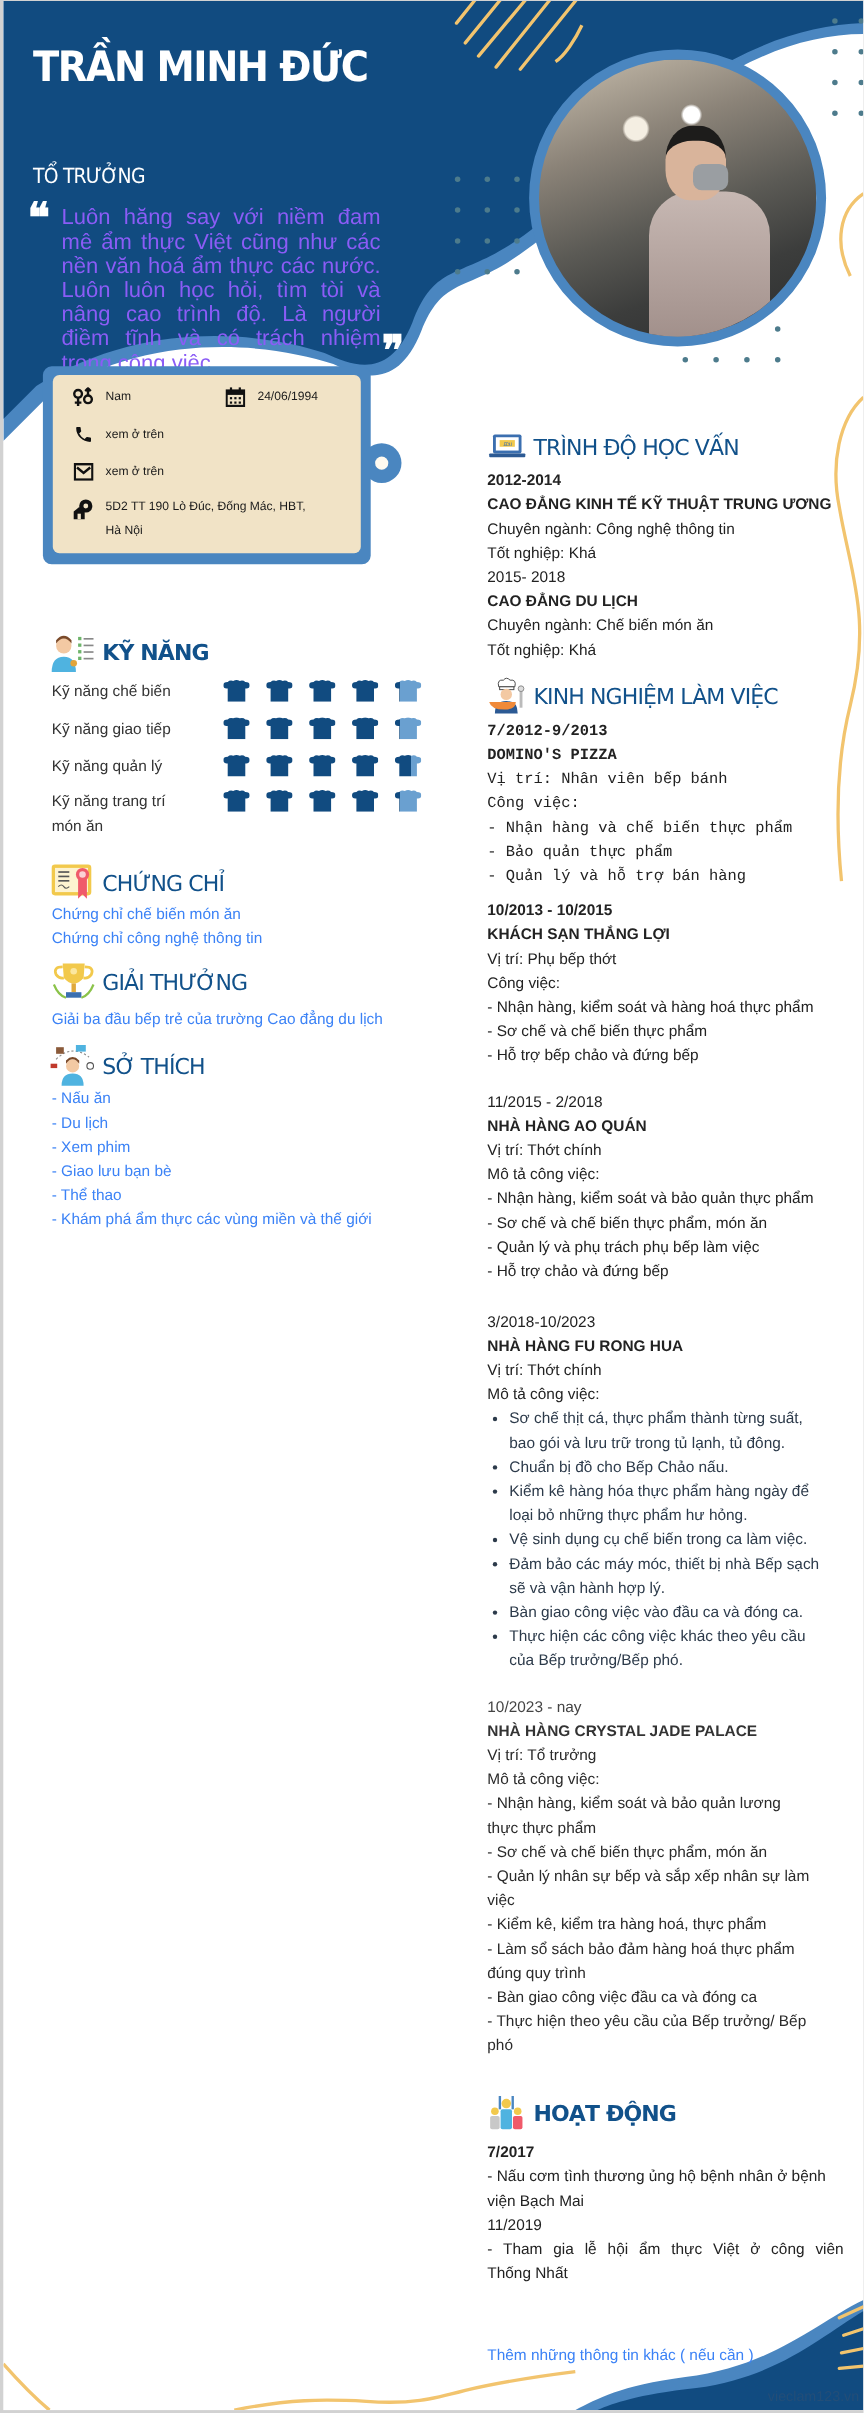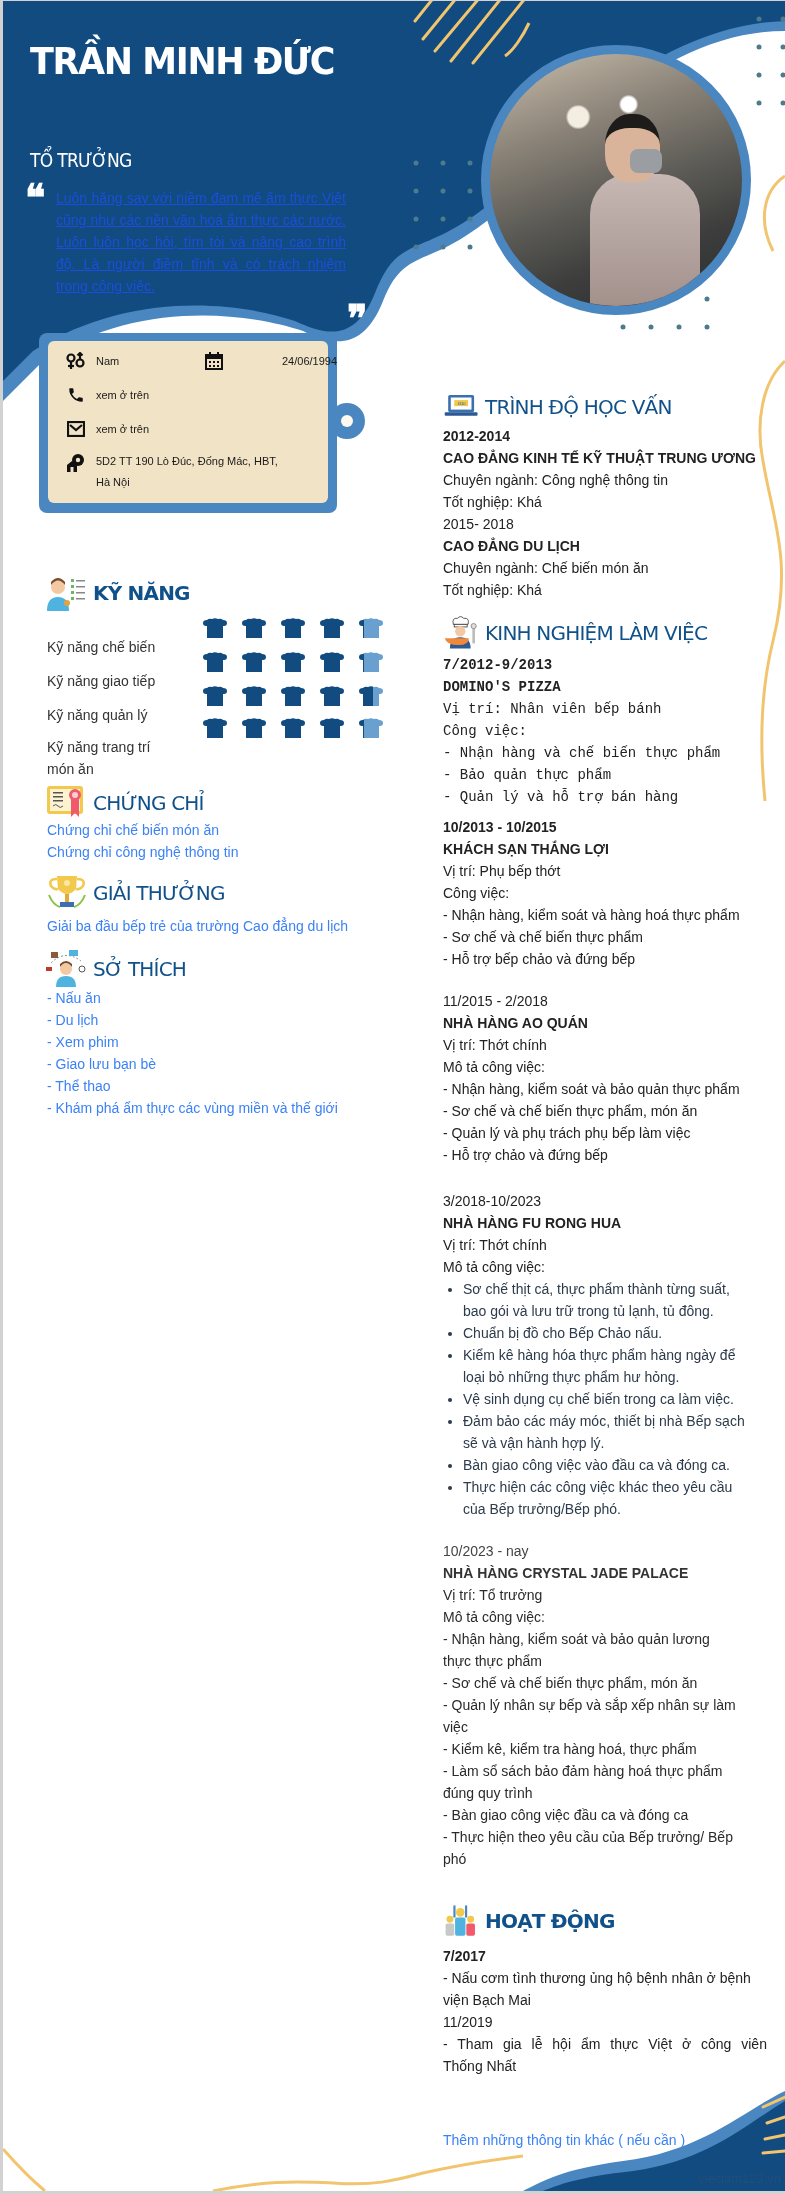--- a/index.html
+++ b/index.html
@@ -25,21 +25,21 @@
     transform: scaleX(0.9); transform-origin: left;
   }
   .quote-open, .quote-close {
     position: absolute; color: #fff; font-family: "DejaVu Serif", serif;
     font-weight: bold; font-size: 38px; line-height: 1;
   }
   .quote-open { left: 22px; top: 178px; }
   .quote-close { left: 344px; top: 282px; transform: rotate(180deg); }
   .summary {
     position: absolute; left: 53px; top: 186px; width: 290px;
-    color: #1d4ed8; font-size: 14px; line-height: 22px; text-align: justify; text-decoration: underline;
+    color: #8b5cf6; font-size: 20px; line-height: 22px; text-align: justify;
   }
   .photo {
     position: absolute; left: 478px; top: 44px; width: 270px; height: 270px;
     border-radius: 50%; border: 9px solid #4a86c0; box-sizing: border-box;
     overflow: hidden;
     background:
       radial-gradient(circle at 35% 25%, #f4eee2 0 4%, transparent 5%),
       radial-gradient(circle at 55% 20%, #ffffff 0 3%, transparent 4%),
       linear-gradient(160deg, #c9bfae 0%, #8b8378 30%, #5b5a55 55%, #3c3d3c 75%, #2b2d2e 100%);
   }
@@ -77,21 +77,21 @@
     position: absolute; display: flex; align-items: flex-start; font-size: 11px; color: #1a1a1a;
     line-height: 21px;
   }
   .crow .ic { width: 22px; height: 20px; margin-right: 9px; display: inline-flex; align-items: center; justify-content: center; flex: none; }
   .section-title {
     position: absolute; display: flex; align-items: center;
     font-family: "DejaVu Sans", sans-serif; font-size: 20px; color: #11518a;
     letter-spacing: -0.8px;
   }
   .section-title .sic { width: 44px; height: 40px; margin-right: 4px; flex: none; }
-  .skill-row { position: absolute; left: 44px; font-size: 14px; color: #333; line-height: 22px; margin-top: 19px; }
+  .skill-row { position: absolute; left: 44px; font-size: 14px; color: #333; line-height: 22px; }
   .hats { position: absolute; display: flex; gap: 15px; }
   .hat { width: 24px; height: 20px; }
   .txt { position: absolute; font-size: 14px; line-height: 22px; color: #3b82f6; }
   .block { position: absolute; font-size: 14px; line-height: 22px; color: #222; }
   .block div { white-space: nowrap; }
   .block .b { font-weight: bold; }
   .block ul { margin: 0; padding-left: 20px; color: #2c3a4a; }
   .block ul li { white-space: normal; }
   .justify { text-align: justify; }
   .watermark { position: absolute; left: 695px; top: 2170px; font-size: 13px; color: #234e78; }
@@ -182,21 +182,21 @@
             <line x1="5" y1="9.5" x2="5" y2="17"></line>
             <line x1="2" y1="14" x2="8" y2="14"></line>
             <circle cx="14" cy="11" r="3.5"></circle>
             <line x1="14" y1="7.5" x2="14" y2="1"></line>
             <polyline points="11.5,3.5 14,1 16.5,3.5"></polyline>
           </g>
         </svg>
     </span>
     <span>Nam</span>
   </div>
-  <div class="crow" style="left:200px; top:350px;gap:48px;">
+  <div class="crow" style="left:200px; top:350px;">
     <span class="ic">
       <svg width="18" height="18" viewBox="0 0 18 18">
           <rect x="1" y="3" width="16" height="14" fill="none" stroke="#111" stroke-width="2"></rect>
           <rect x="1" y="3" width="16" height="4" fill="#111"></rect>
           <g fill="#111">
             <rect x="4" y="9" width="2" height="2"></rect>
             <rect x="8" y="9" width="2" height="2"></rect>
             <rect x="12" y="9" width="2" height="2"></rect>
             <rect x="4" y="13" width="2" height="2"></rect>
             <rect x="8" y="13" width="2" height="2"></rect>

